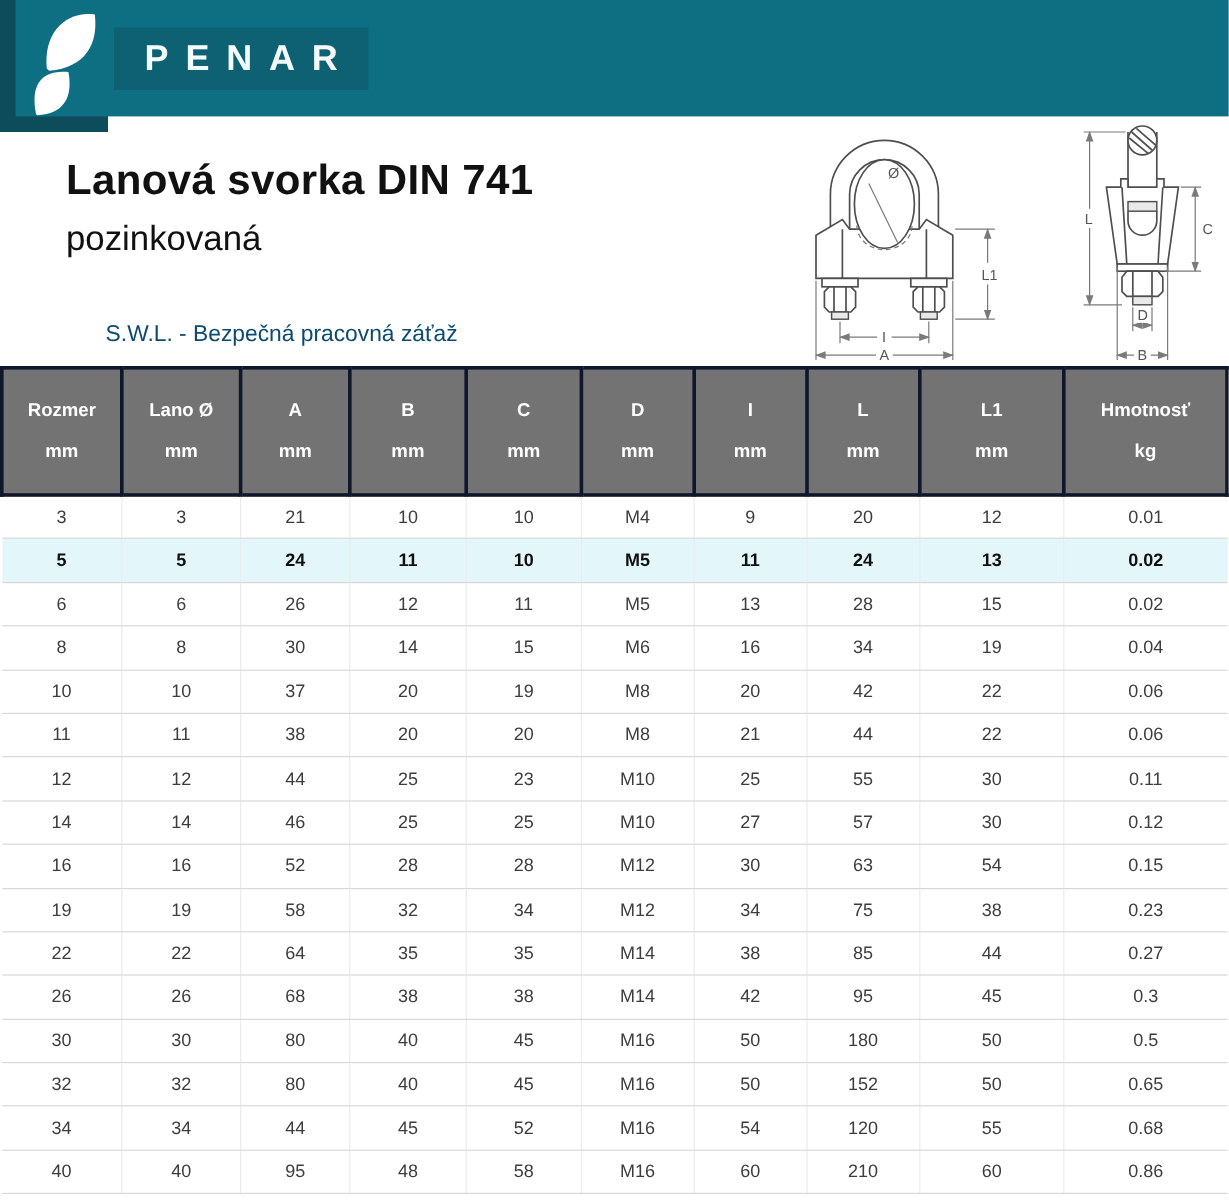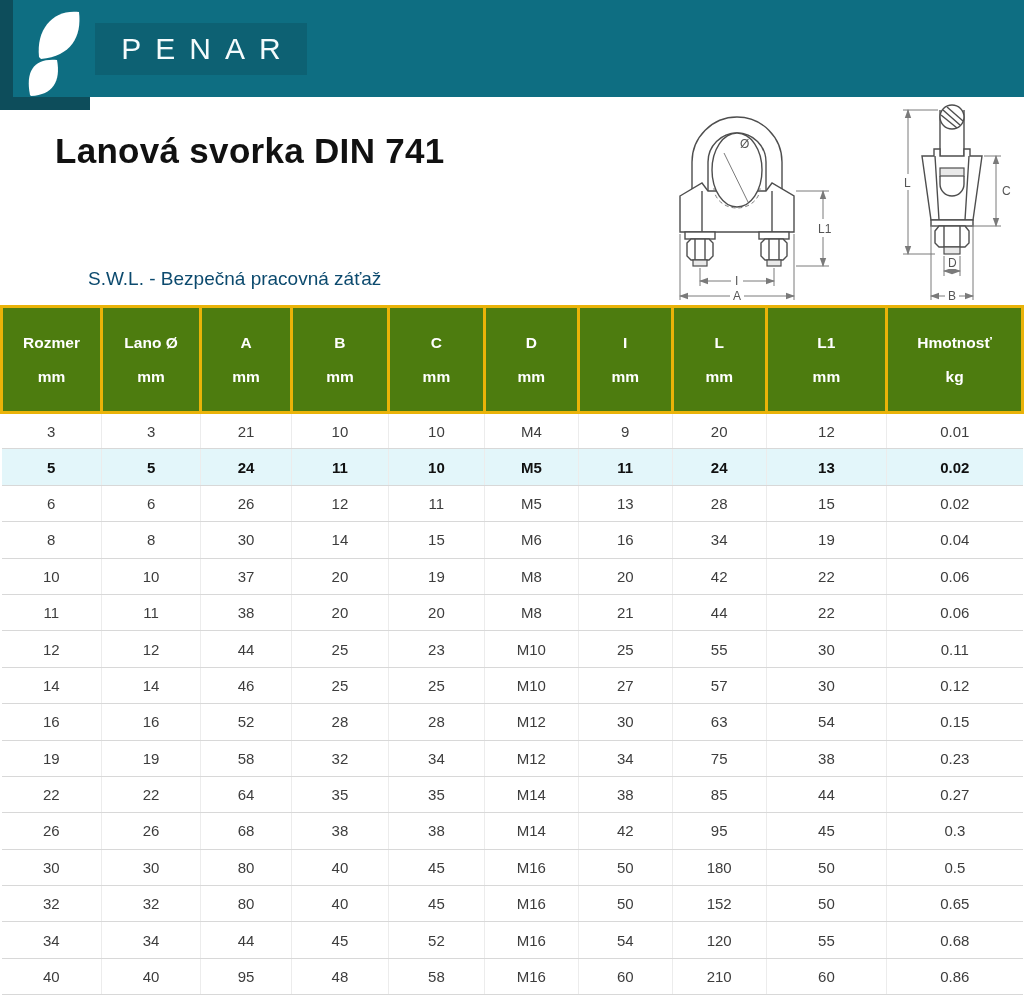--- a/index.html
+++ b/index.html
@@ -6,42 +6,42 @@
   html,body { width:1024px; height:1000px; background:#ffffff; overflow:hidden;
               font-family:"Liberation Sans","DejaVu Sans",sans-serif; }
   .stage { position:relative; width:1024px; height:1000px; }
 
   
   .brand-tile { position:absolute; left:0; top:0; width:90px; height:110px; background:#0d4d5b; }
   .topbar { position:absolute; left:13px; top:0; width:1011px; height:97px; background:#0e6e82; }
   .logo { position:absolute; left:20px; top:6px; width:62px; height:92px; }
   .wordmark { position:absolute; left:95px; top:23px; width:212px; height:52px; background:#0d6173;
               display:flex; align-items:center; justify-content:center;
-              color:#f4fbfc; font-size:30px; font-weight:400; letter-spacing:14px; padding-left:14px; }
+              color:#f4fbfc; font-size:30px; font-weight:700; letter-spacing:14px; padding-left:14px; }
 
   
   .title-block { position:absolute; left:55px; top:132px; width:510px; text-align:left; color:#111; }
   .title-block h1 { font-size:35px; font-weight:700; line-height:1.1; letter-spacing:.3px; }
   .subtitle { font-size:29px; font-weight:400; margin-top:12px; }
   .swl-note { position:absolute; left:88px; top:268px; font-size:19px; color:#0c4a6e; }
 
   
   .drawing { position:absolute; left:652px; top:100px; width:368px; height:205px; }
   .dwg  { fill:none; stroke:#4e4e4e; stroke-width:1.4; }
   .dwgf { fill:#ffffff; stroke:#4e4e4e; stroke-width:1.4; }
   .dwgs { fill:#e9e9e9; stroke:#4e4e4e; stroke-width:1.2; }
   .dim  { stroke:#7a7a7a; stroke-width:1; fill:none; }
   .dash { stroke-dasharray:4 3; }
   .lbl  { font:12px "Liberation Sans",sans-serif; fill:#555; }
   .lblbg{ fill:#ffffff; }
 
   
   .table-wrap { position:absolute; left:0; top:305px; width:1024px; }
   table { width:100%; border-collapse:collapse; table-layout:fixed; }
-  thead th { background:#4d7c0f; border:3px solid #eab308; height:106px;
+  thead th { background:#737373; border:3px solid #0f172a; height:106px;
              color:#fff; font-weight:700; font-size:15.5px; vertical-align:middle; }
   thead .hname { margin-bottom:16px; }
   tbody td { height:36.4px; text-align:center; font-size:15px; color:#3d3d3d;
              border-bottom:1px solid #d8d8d8; border-right:1px solid #ececec;
              border-left:1px solid #ececec; background:#ffffff; }
   tbody tr.hl td { background:#e3f6fa; font-weight:700; color:#101010; }
   tbody td:first-child { border-left:none; }
   tbody td:last-child { border-right:none; }
 </style>
 </head>
@@ -52,20 +52,21 @@
   <div class="brand-tile"></div>
   <div class="topbar"></div>
   <svg class="logo" viewBox="0 0 62 92">
     <path d="M19,51 C16,22 34,3 59,6 C62,31 51,50 21,53 Z" fill="#ffffff"></path>
     <path d="M10,89 C5,64 15,52 37,54 C41,75 33,89 11,90 Z" fill="#ffffff"></path>
   </svg>
   <div class="wordmark">PENAR</div>
 
   <div class="title-block">
     <h1>Lanová svorka DIN 741</h1>
+    <div class="subtitle">pozinkovaná</div>
   </div>
   <div class="swl-note">S.W.L. - Bezpečná pracovná záťaž</div>
 
   <svg class="drawing" viewBox="0 0 368 205">
     <defs>
       <marker id="ae" markerWidth="9" markerHeight="8" refX="8" refY="4" orient="auto">
         <path d="M0,0.8 L9,4 L0,7.2 Z" fill="#7a7a7a"></path>
       </marker>
       <marker id="as" markerWidth="9" markerHeight="8" refX="1" refY="4" orient="auto">
         <path d="M9,0.8 L0,4 L9,7.2 Z" fill="#7a7a7a"></path>

